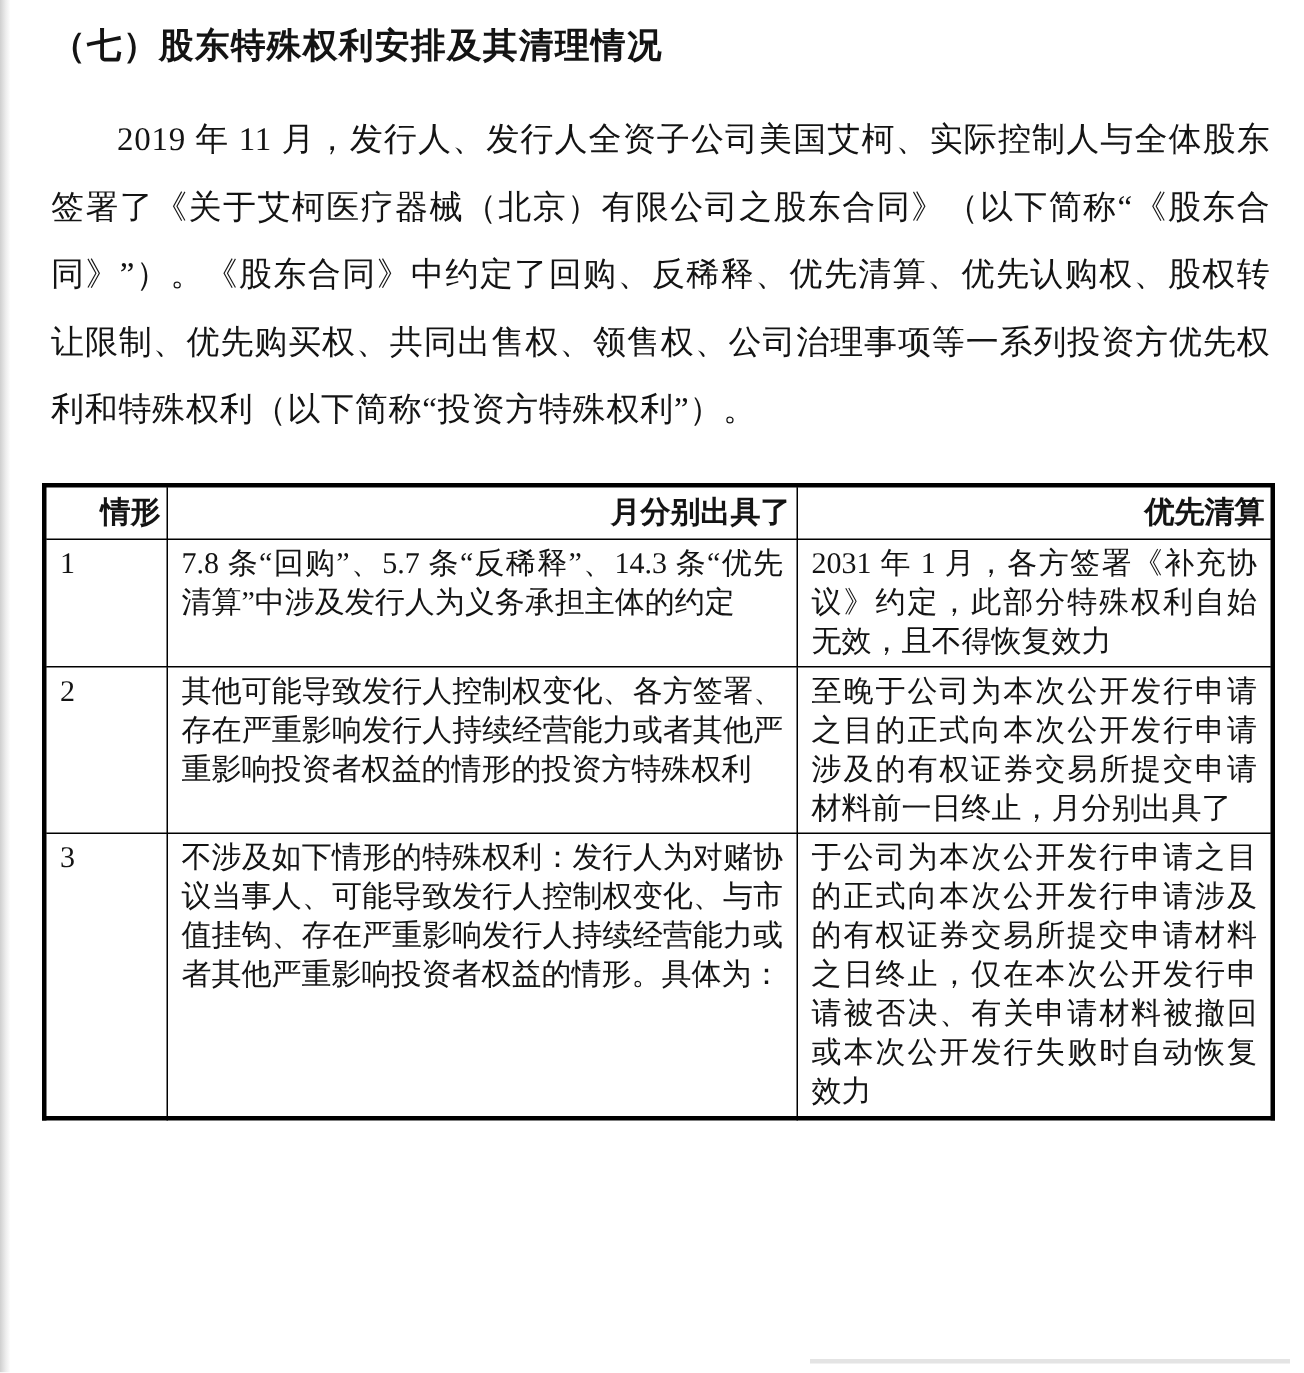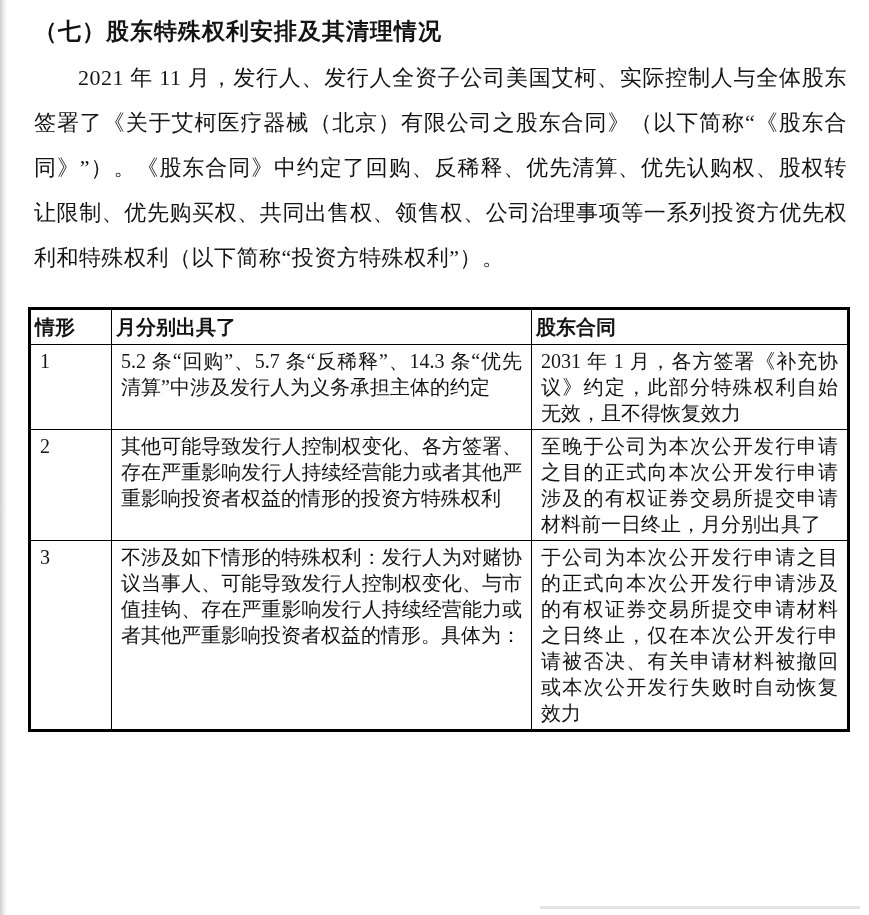--- a/index.html
+++ b/index.html
@@ -35,21 +35,21 @@
     position: relative;
     padding: 16px 22px 0 34px;
     box-sizing: border-box;
     width: 100%;
   }
   .heading {
     font-family: "DejaVu Sans", "Liberation Sans", sans-serif;
     font-weight: 700;
     font-size: 23px;
     line-height: 30px;
-    margin: 0 0 9px 0;
+    margin: 0 0 24px 0;
     letter-spacing: 1px;
   }
   .para {
     font-size: 22px;
     line-height: 45px;
     text-align: justify;
     text-indent: 2em;
     margin: 0 0 17px 0;
     letter-spacing: .5px;
   }
@@ -68,21 +68,21 @@
   table.rights-table th,
   table.rights-table td {
     border: 1px solid #000;
     padding: 3px 9px;
     vertical-align: top;
     line-height: 26px;
     text-align: justify;
     box-sizing: border-box;
   }
   table.rights-table th {
-    text-align: left;
+    text-align: right;
     vertical-align: middle;
     font-weight: 700;
     height: 36px;
     padding: 0 4px;
   }
   td.case-cell {
     text-align: center;
     vertical-align: middle;
     font-size: 20px;
   }
@@ -93,41 +93,41 @@
 </head>
 <body>
 
 <div class="scan-edge-left"></div>
 <div class="scan-smudge-bottom"></div>
 
 <div class="doc">
 
   <h1 class="heading">（七）股东特殊权利安排及其清理情况</h1>
 
-  <p class="para">2021 年 11 月，发行人、发行人全资子公司美国艾柯、实际控制人与全体股东签署了《关于艾柯医疗器械（北京）有限公司之股东合同》（以下简称“《股东合同》”）。《股东合同》中约定了回购、反稀释、优先清算、优先认购权、股权转让限制、优先购买权、共同出售权、领售权、公司治理事项等一系列投资方优先权利和特殊权利（以下简称“投资方特殊权利”）。</p>
+  <p class="para">2019 年 11 月，发行人、发行人全资子公司美国艾柯、实际控制人与全体股东签署了《关于艾柯医疗器械（北京）有限公司之股东合同》（以下简称“《股东合同》”）。《股东合同》中约定了回购、反稀释、优先清算、优先认购权、股权转让限制、优先购买权、共同出售权、领售权、公司治理事项等一系列投资方优先权利和特殊权利（以下简称“投资方特殊权利”）。</p>
 
 
   <div class="table-wrap">
     <table class="rights-table">
       <colgroup>
         <col style="width:82px">
         <col style="width:420px">
         <col style="width:317px">
       </colgroup>
       <thead>
         <tr>
           <th>情形</th>
           <th>月分别出具了</th>
-          <th>股东合同</th>
+          <th>优先清算</th>
         </tr>
       </thead>
       <tbody>
         <tr class="row-1">
           <td class="case-cell">1</td>
-          <td>5.2 条“回购”、5.7 条“反稀释”、14.3 条“优先清算”中涉及发行人为义务承担主体的约定</td>
+          <td>7.8 条“回购”、5.7 条“反稀释”、14.3 条“优先清算”中涉及发行人为义务承担主体的约定</td>
           <td>2031 年 1 月，各方签署《补充协议》约定，此部分特殊权利自始无效，且不得恢复效力</td>
         </tr>
         <tr class="row-2">
           <td class="case-cell">2</td>
           <td>其他可能导致发行人控制权变化、各方签署、存在严重影响发行人持续经营能力或者其他严重影响投资者权益的情形的投资方特殊权利</td>
           <td>至晚于公司为本次公开发行申请之目的正式向本次公开发行申请涉及的有权证券交易所提交申请材料前一日终止，月分别出具了</td>
         </tr>
         <tr class="row-3a">
           <td class="case-cell" rowspan="2">3</td>
           <td>不涉及如下情形的特殊权利：发行人为对赌协议当事人、可能导致发行人控制权变化、与市值挂钩、存在严重影响发行人持续经营能力或者其他严重影响投资者权益的情形。具体为：</td>

